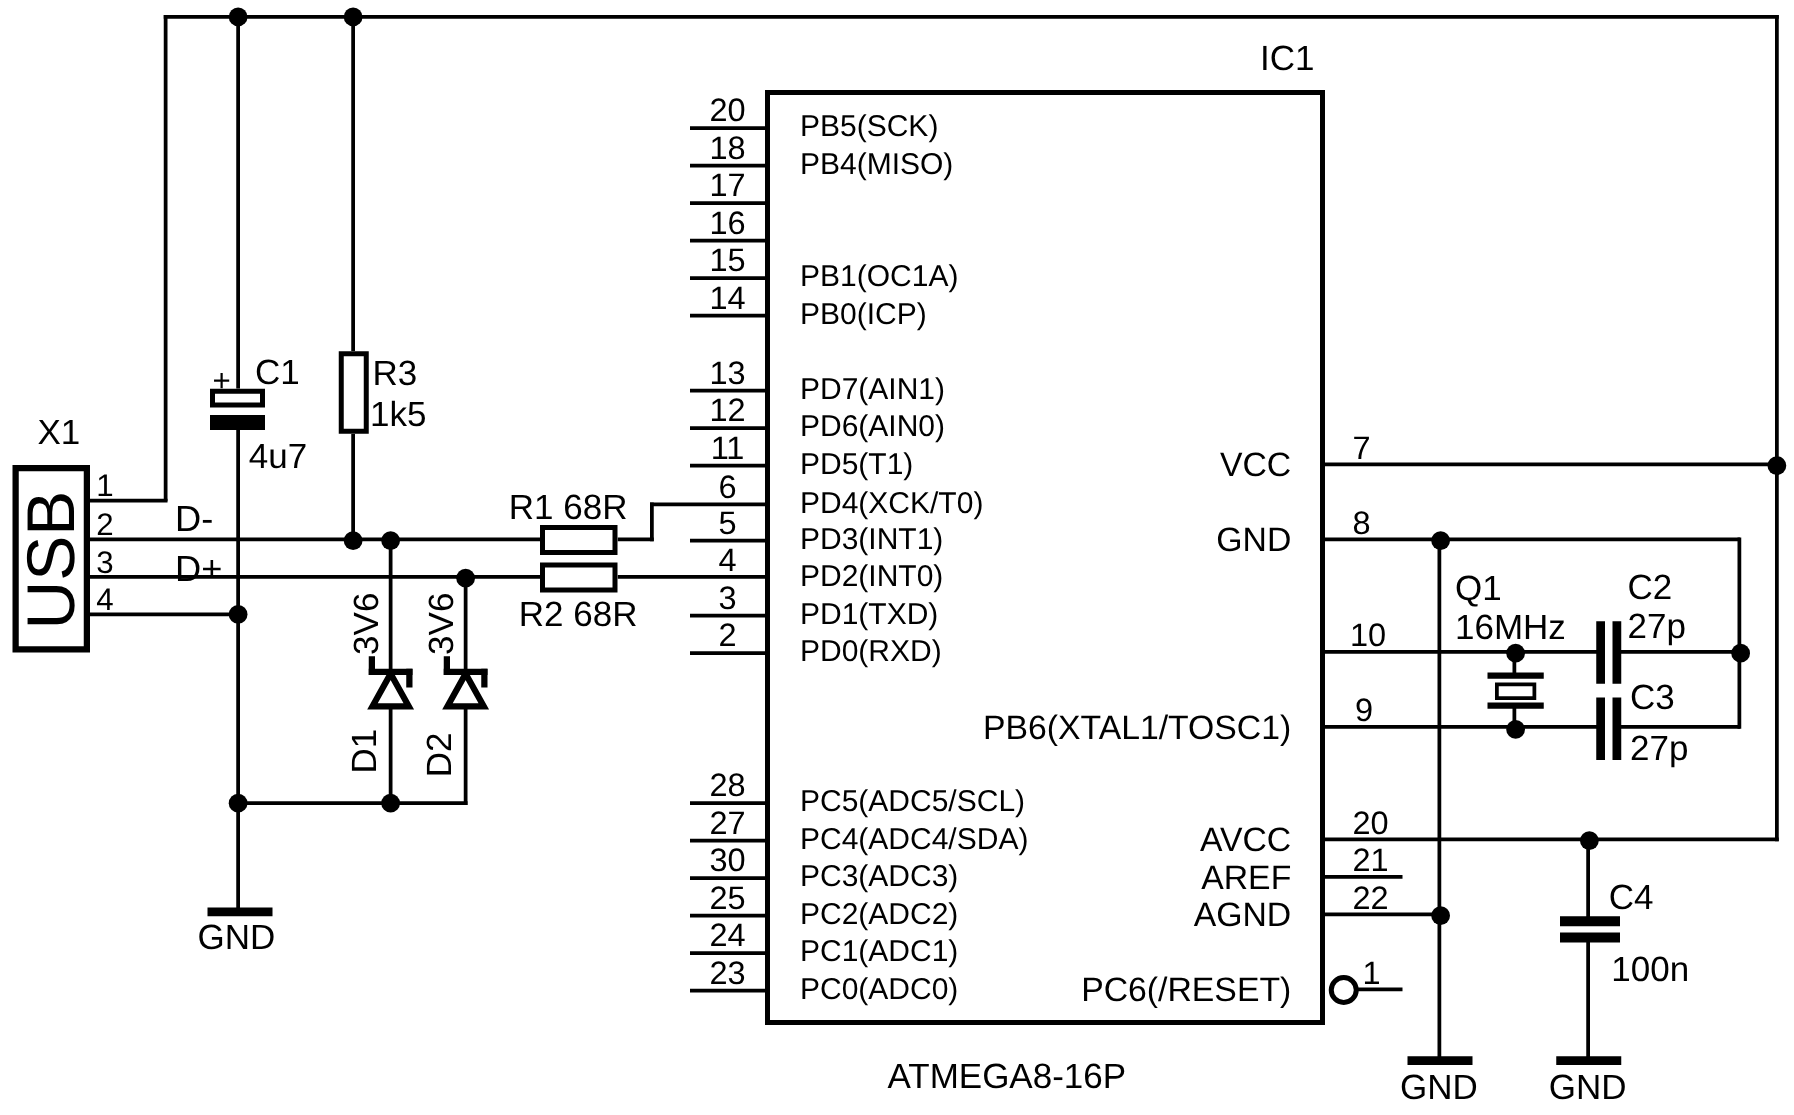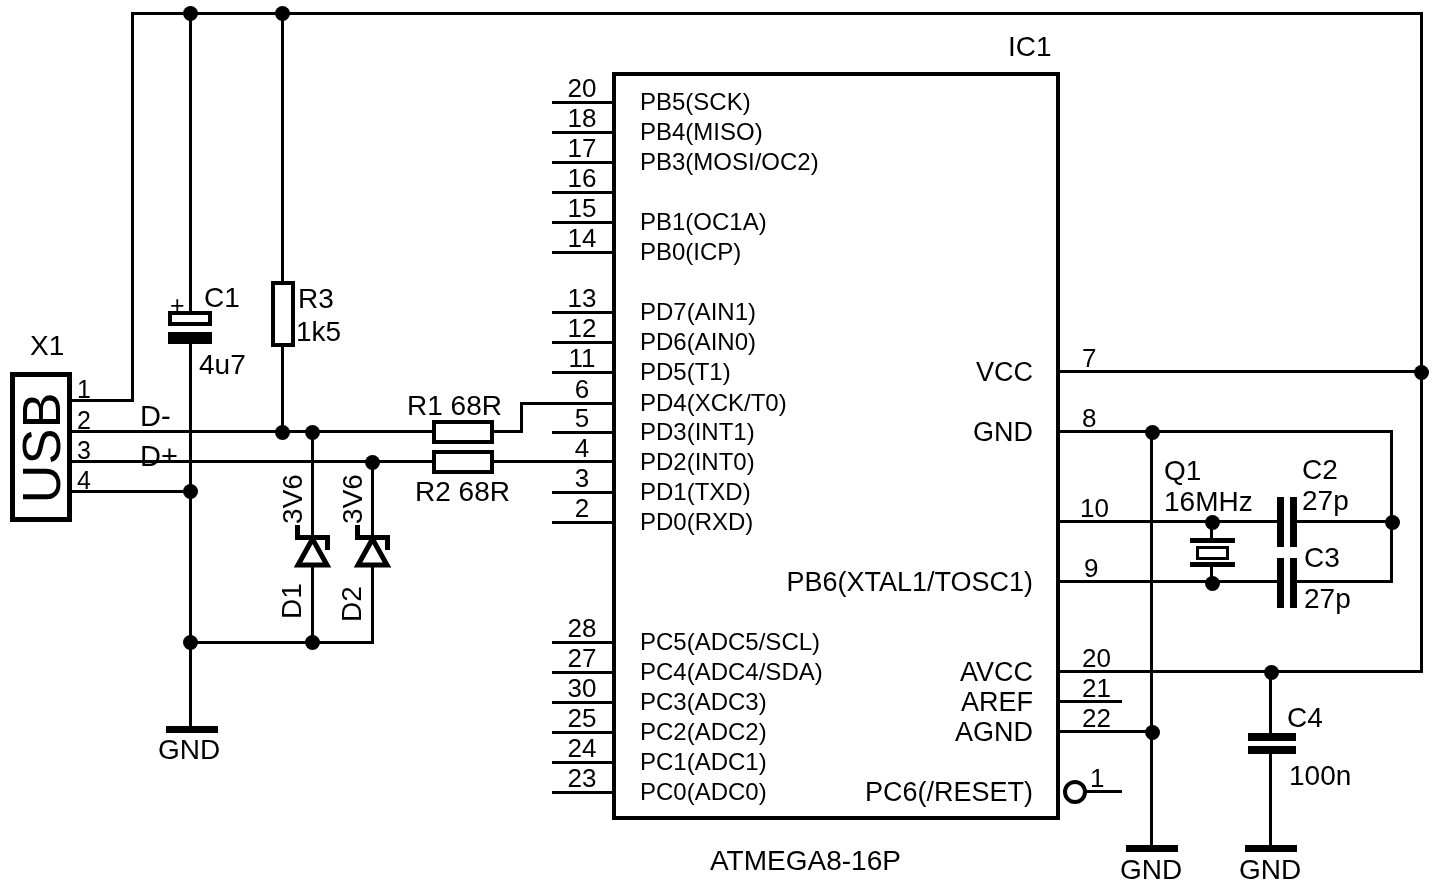--- a/index.html
+++ b/index.html
@@ -185,21 +185,20 @@
   <div class="num" style="left:552px;top:495px;width:60px">2</div>
   <div class="num" style="left:552px;top:615px;width:60px">28</div>
   <div class="num" style="left:552px;top:645px;width:60px">27</div>
   <div class="num" style="left:552px;top:675px;width:60px">30</div>
   <div class="num" style="left:552px;top:705px;width:60px">25</div>
   <div class="num" style="left:552px;top:735px;width:60px">24</div>
   <div class="num" style="left:552px;top:765px;width:60px">23</div>
 
   <div class="plabel" style="left:640px;top:88px">PB5(SCK)</div>
   <div class="plabel" style="left:640px;top:118px">PB4(MISO)</div>
-  <div class="plabel" style="left:640px;top:148px">PB3(MOSI/OC2)</div>
   <div class="plabel" style="left:640px;top:208px">PB1(OC1A)</div>
   <div class="plabel" style="left:640px;top:238px">PB0(ICP)</div>
   <div class="plabel" style="left:640px;top:298px">PD7(AIN1)</div>
   <div class="plabel" style="left:640px;top:328px">PD6(AIN0)</div>
   <div class="plabel" style="left:640px;top:358px">PD5(T1)</div>
   <div class="plabel" style="left:640px;top:389px">PD4(XCK/T0)</div>
   <div class="plabel" style="left:640px;top:418px">PD3(INT1)</div>
   <div class="plabel" style="left:640px;top:448px">PD2(INT0)</div>
   <div class="plabel" style="left:640px;top:478px">PD1(TXD)</div>
   <div class="plabel" style="left:640px;top:508px">PD0(RXD)</div>

